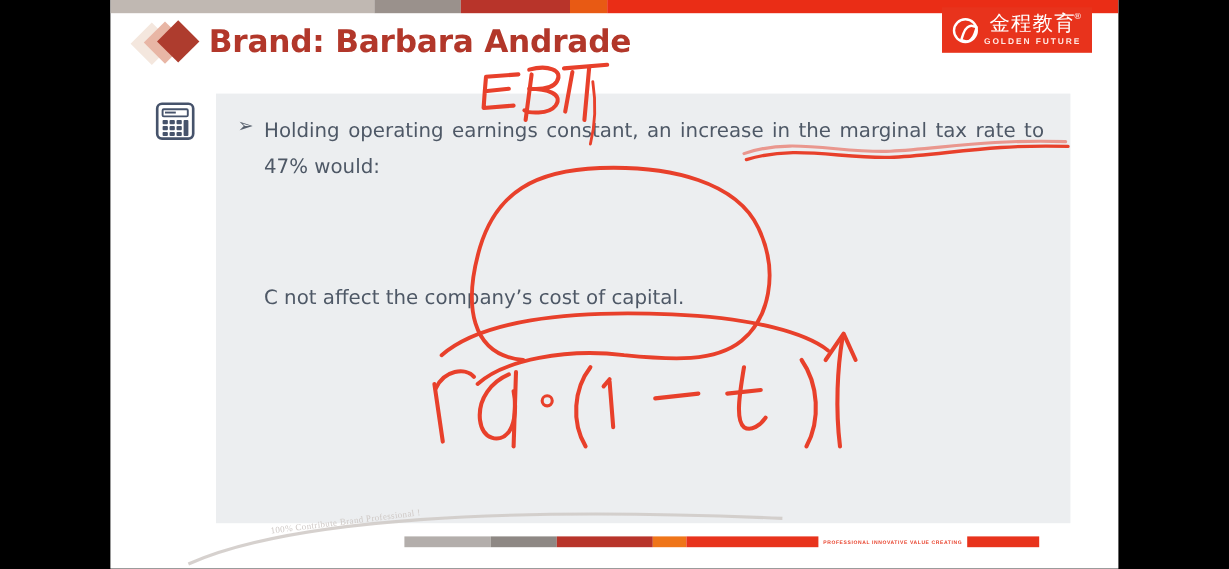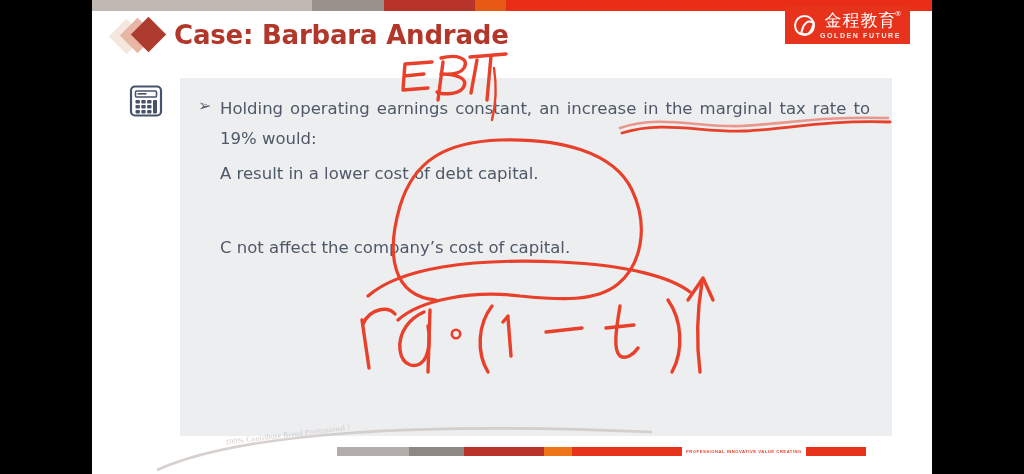--- a/index.html
+++ b/index.html
@@ -140,21 +140,21 @@
         <div id="logo-en">GOLDEN FUTURE</div>
       </div>
     </div>
 
     <div id="title-row">
       <div id="dia-wrap">
         <div class="dia" id="dia1"></div>
         <div class="dia" id="dia2"></div>
         <div class="dia" id="dia3"></div>
       </div>
-      <div id="title-text">Case: Barbara Andrade</div>
+      <div id="title-text">Brand: Barbara Andrade</div>
     </div>
 
     <svg id="calc-icon" viewBox="0 0 34 32">
       <rect x="2" y="1.5" width="30" height="29" rx="4" fill="none" stroke="#46536b" stroke-width="2.2"></rect>
       <rect x="6.5" y="6" width="21" height="6" rx="1" fill="none" stroke="#46536b" stroke-width="1.6"></rect>
       <rect x="8.5" y="8" width="9" height="1.6" fill="#46536b"></rect>
       <g fill="#46536b">
         <rect x="6.5" y="15" width="4.4" height="3.6" rx="0.8"></rect>
         <rect x="12.3" y="15" width="4.4" height="3.6" rx="0.8"></rect>
         <rect x="18.1" y="15" width="4.4" height="3.6" rx="0.8"></rect>
@@ -164,23 +164,22 @@
         <rect x="6.5" y="25" width="4.4" height="3.4" rx="0.8"></rect>
         <rect x="12.3" y="25" width="4.4" height="3.4" rx="0.8"></rect>
         <rect x="18.1" y="25" width="4.4" height="3.4" rx="0.8"></rect>
         <rect x="24" y="15" width="4" height="13.4" rx="0.8"></rect>
       </g>
     </svg>
 
     <div id="panel">
       <div id="bullet-row">
         <div id="bullet-arrow">➢</div>
-        <div id="bullet-text">Holding operating earnings constant, an increase in the marginal tax rate to 19% would:</div>
-      </div>
-      <div class="choice" id="c-a">A result in a lower cost of debt capital.</div>
+        <div id="bullet-text">Holding operating earnings constant, an increase in the marginal tax rate to 47% would:</div>
+      </div>
       <div class="choice" id="c-c">C not affect the company’s cost of capital.</div>
     </div>
 
     <svg id="footer-wave" viewBox="0 0 840 70" preserveAspectRatio="none">
       <path d="M65 66 C 150 28, 330 18, 560 28" stroke="#cfc9c6" stroke-width="2.6" fill="none" opacity=".85"></path>
     </svg>
     <div id="foot-script">100% Contribute Brand Professional !</div>
     <div id="foot-bars">
         <span class="fb" style="background: rgb(179, 174, 171); width: 72px;"></span>
         <span class="fb" style="background: rgb(142, 136, 132); width: 55px;"></span>

